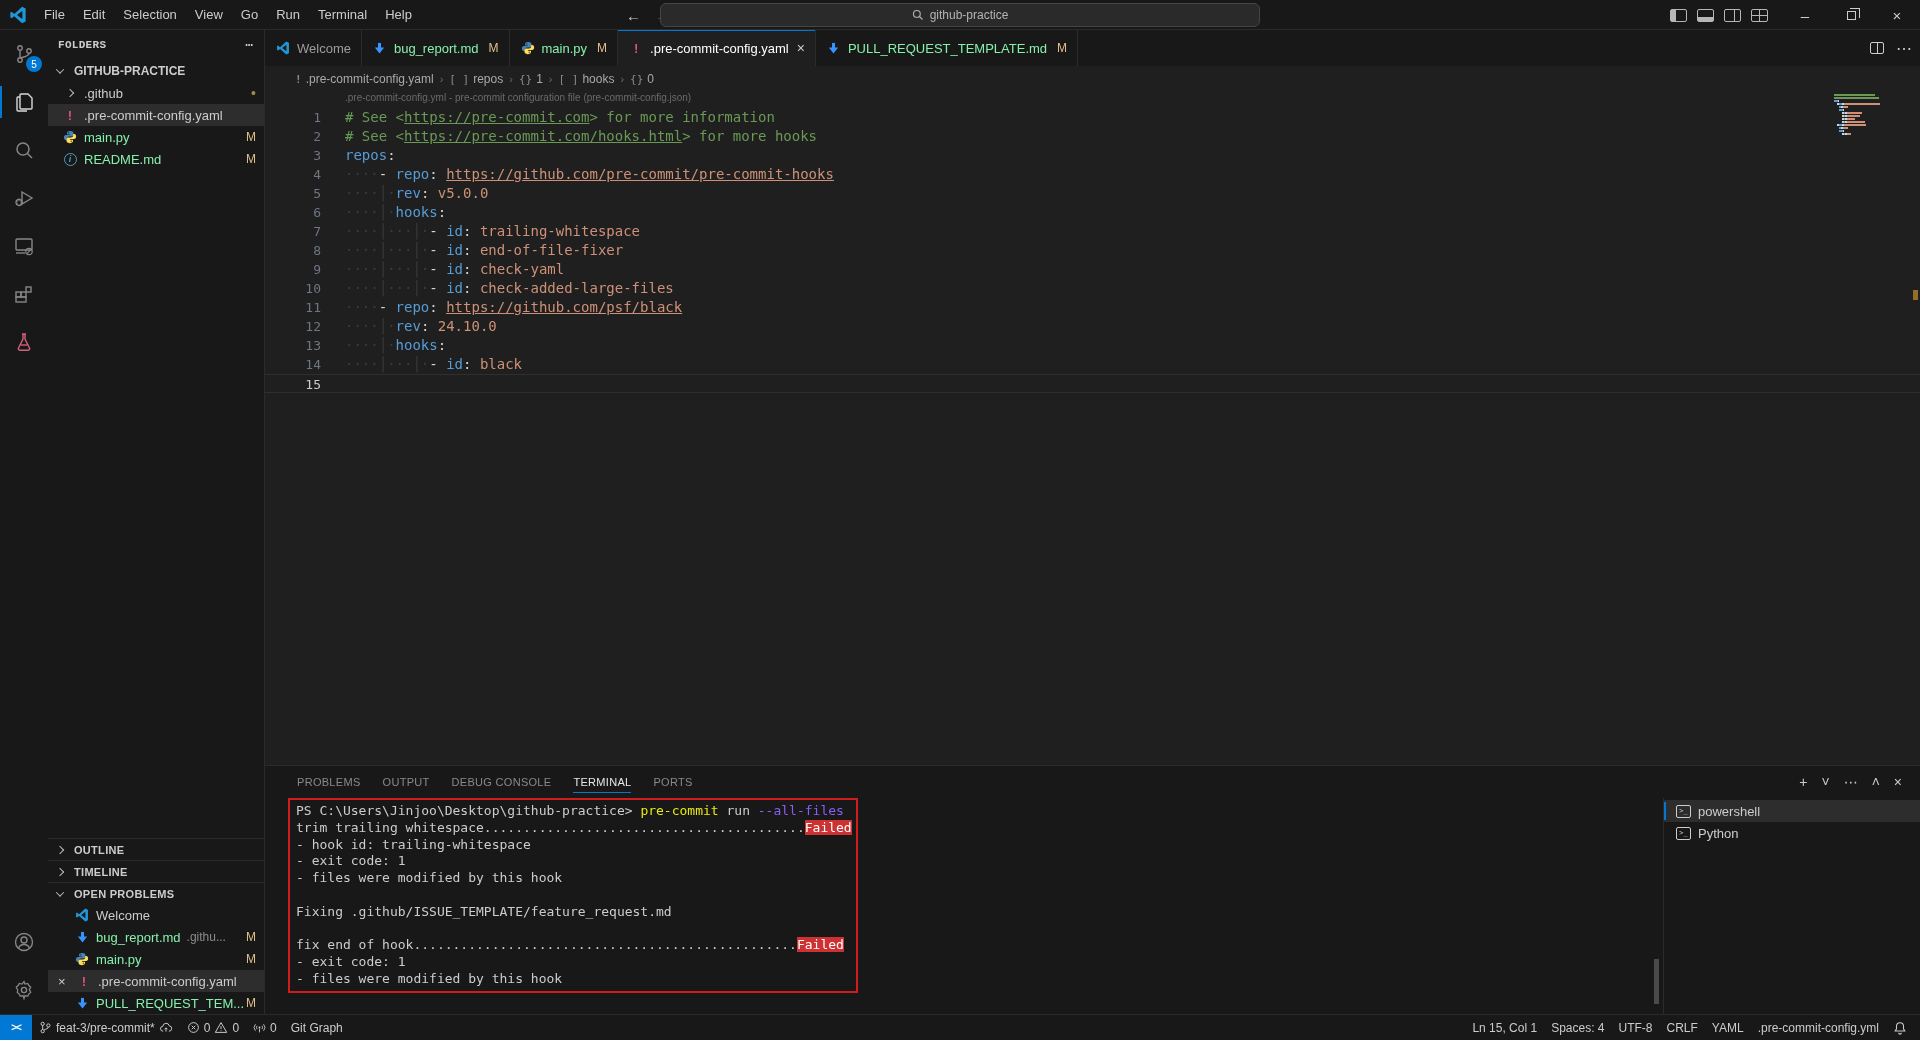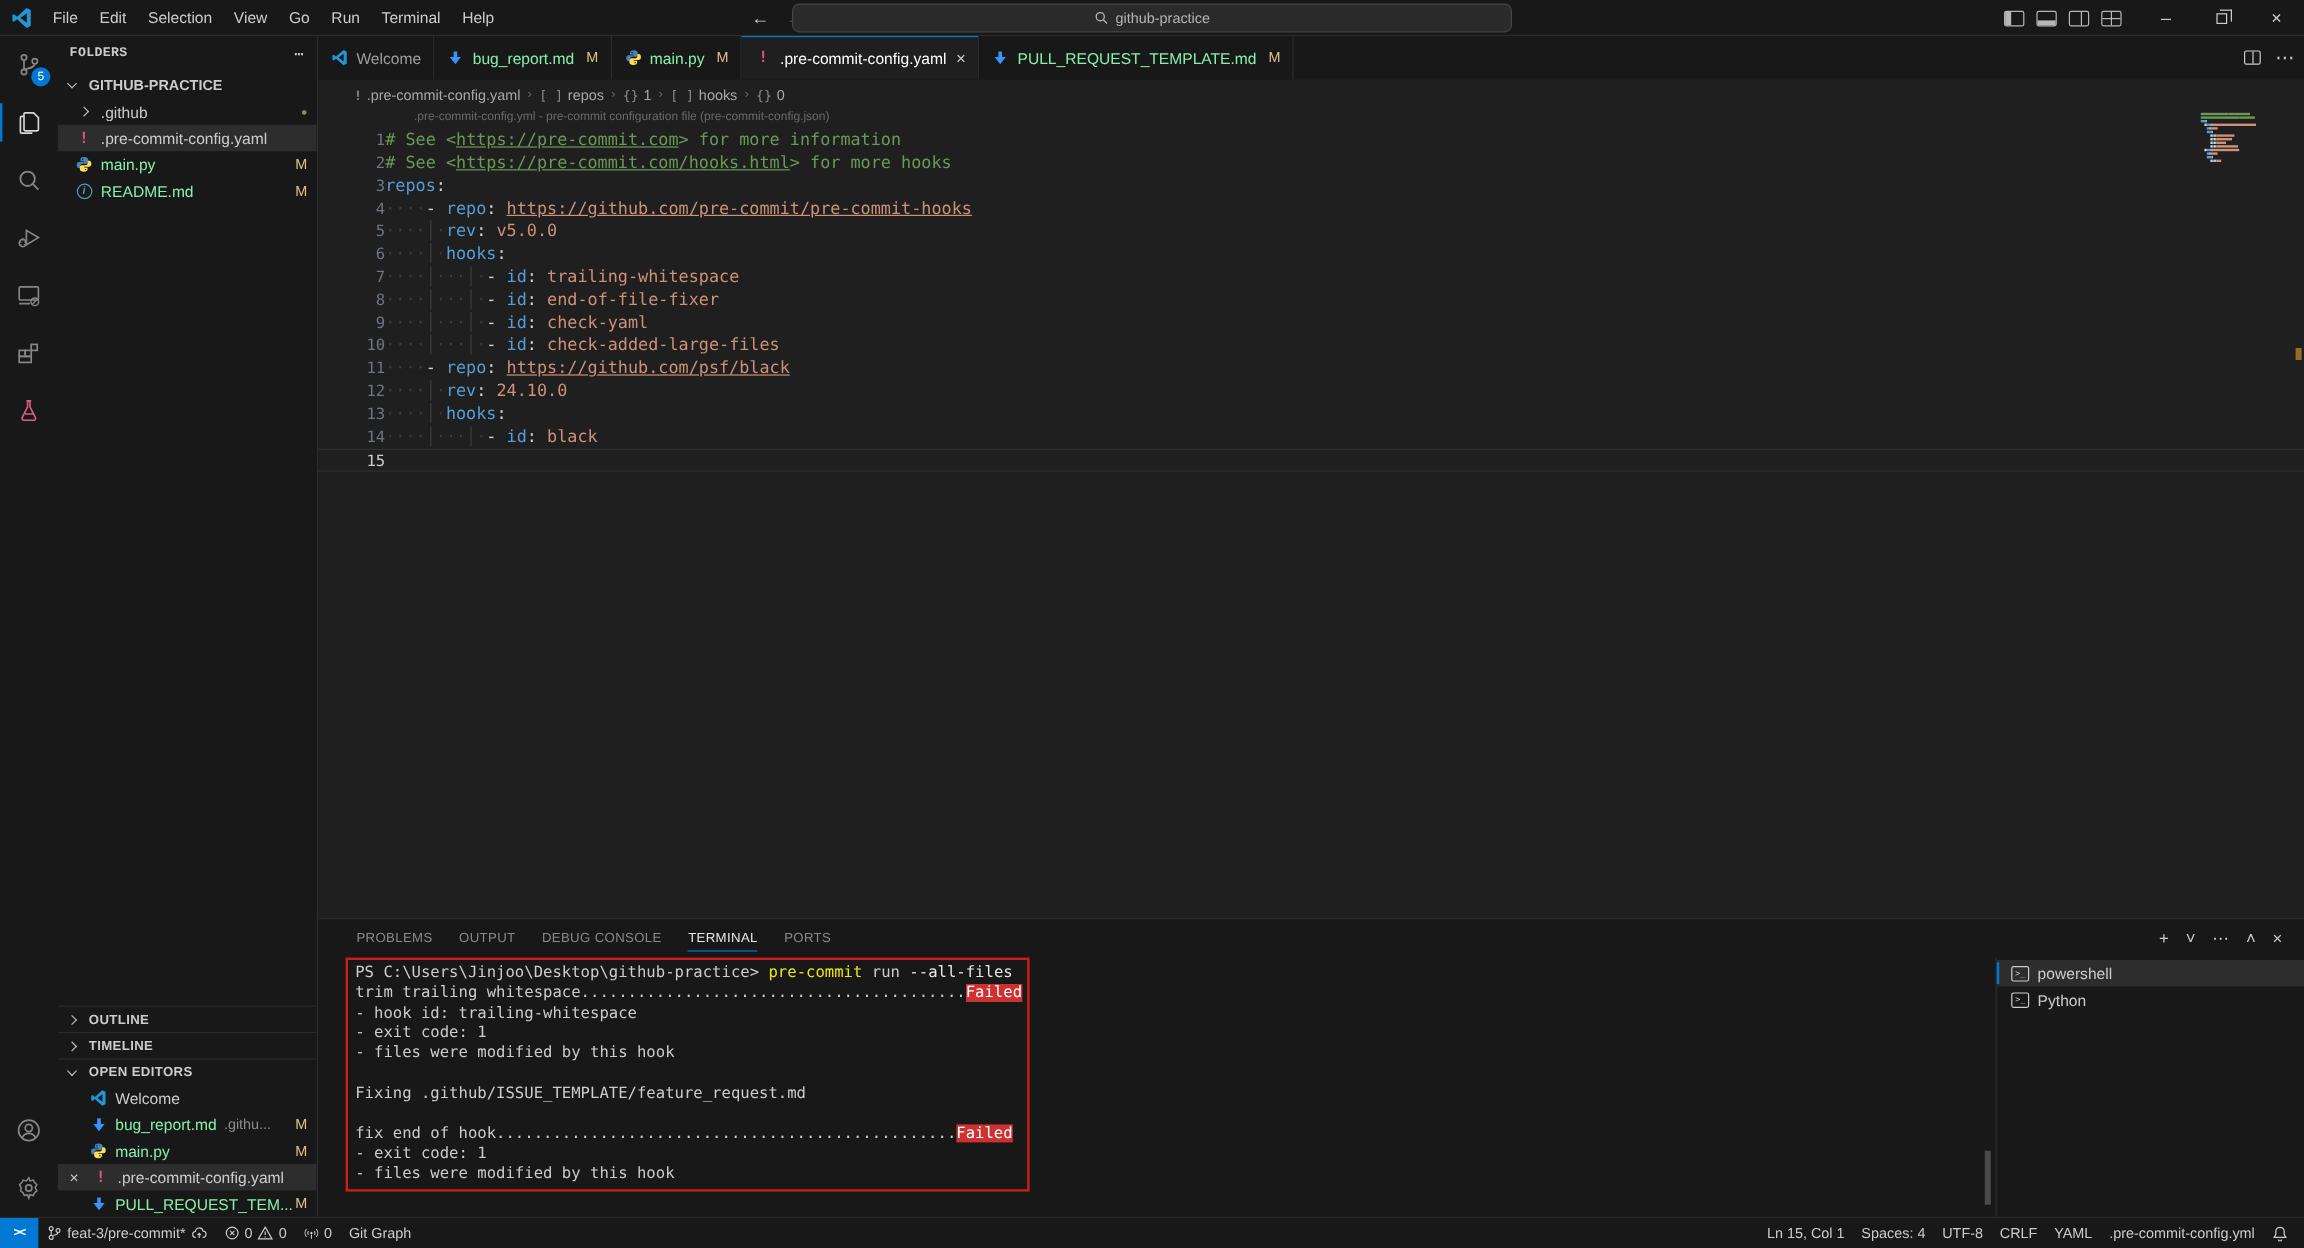--- a/index.html
+++ b/index.html
@@ -94,21 +94,21 @@
 
   
   .editor { flex:1; position:relative; background:#1f1f1f; overflow:hidden;
     font-family:"DejaVu Sans Mono", monospace; font-size:14px; }
   .schema-hint { position:absolute; left:80px; top:0; font-size:10px; color:#6a6a6a;
     font-family:"Liberation Sans", sans-serif; }
   .code { position:absolute; left:0; right:0; top:16px; }
   .cline { height:19px; line-height:19px; display:flex; white-space:pre; }
   .cline.current { border-top:1px solid #2f2f2f; border-bottom:1px solid #2f2f2f; }
   .ln { width:56px; text-align:right; color:#6e7681; flex:0 0 auto; font-size:13px; }
-  .lc { }
+  .lc { margin-left:24px; }
   .cline.current .ln { color:#cccccc; }
   .tk-comment { color:#6a9955; } .tk-clink { color:#6a9955; text-decoration:underline; }
   .tk-key { color:#569cd6; } .tk-punc { color:#d4d4d4; } .tk-plain { color:#d4d4d4; }
   .tk-str { color:#ce9178; } .tk-slink { color:#ce9178; text-decoration:underline; }
   .tk-ws { color:#3b3b3b; }
   .minimap { position:absolute; right:14px; top:2px; width:72px; }
   .mm-line { height:2px; margin-bottom:1px; display:flex; }
   .mm-seg { height:2px; }
   .overview-mark { position:absolute; right:2px; top:198px; width:5px; height:10px; background:#946e28; }
 
@@ -117,21 +117,21 @@
   .panel-header { height:32px; display:flex; align-items:flex-end; padding-left:32px; position:relative; flex:0 0 auto; }
   .ptab { font-size:11px; letter-spacing:.3px; color:#8a8a8a; margin-right:22px; height:32px;
     display:flex; align-items:center; position:relative; }
   .ptab.active { color:#e7e7e7; }
   .ptab.active::after { content:""; position:absolute; left:0; right:0; bottom:5px; height:1px; background:#0078d4; }
   .panel-actions { position:absolute; right:18px; top:0; height:32px; display:flex; align-items:center; gap:14px; color:#cccccc; font-size:14px; }
   .panel-body { flex:1; display:flex; min-height:0; }
   .term-area { flex:1; position:relative; }
   .annotation-box { position:absolute; left:23px; top:0px; width:570px; border:2px solid #cf1d1d; padding:3px 6px; }
   .tline { font-family:"DejaVu Sans Mono", monospace; font-size:13px; line-height:16.8px; white-space:pre; color:#cccccc; }
-  .t-cmd { color:#e8e812; } .t-flag { color:#e5e5e5; }
+  .t-cmd { color:#e8e812; } .t-flag { color:#8b5cf6; }
   .t-fail { background:#cd3131; color:#ffffff; }
   .term-scrollbar { position:absolute; right:4px; bottom:10px; width:5px; height:45px; background:#4a4a4a; }
   .term-list { width:257px; border-left:1px solid #2b2b2b; padding-top:2px; flex:0 0 auto; }
   .term-row { height:22px; display:flex; align-items:center; gap:7px; padding-left:12px; font-size:13px; position:relative; }
   .term-row.selected { background:#2d2d2d; }
   .term-row.selected::before { content:""; position:absolute; left:0; top:2px; bottom:2px; width:2px; background:#0078d4; }
   .term-glyph { width:15px; height:13px; border:1px solid #cccccc; border-radius:2px; font-size:7px;
     display:flex; align-items:center; justify-content:center; font-family:"DejaVu Sans Mono", monospace; }
 
   
@@ -310,21 +310,21 @@
         <div class="section-head">
           <span class="ficon">
               <span class="chev right"></span>
             </span>
           <span class="row-label">TIMELINE</span>
         </div>
         <div class="section-head">
           <span class="ficon">
               <span class="chev down"></span>
             </span>
-          <span class="row-label">OPEN EDITORS</span>
+          <span class="row-label">OPEN PROBLEMS</span>
         </div>
         <div id="open-editors" class="open-editors-list">
             <div class="oe-row">
               <span class="ficon">
                 <svg width="14" height="14" viewBox="0 0 24 24">
                   <path fill="#2196d4" d="M17.5 1L7 10.5 3.5 7.8 1.8 8.7v6.6l1.7.9L7 13.5 17.5 23l4.7-2.2V3.2L17.5 1zm.3 5.6v10.8L10.6 12l7.2-5.4z"></path>
                 </svg>
               </span>
               <span class="row-label">Welcome</span>
             </div>

